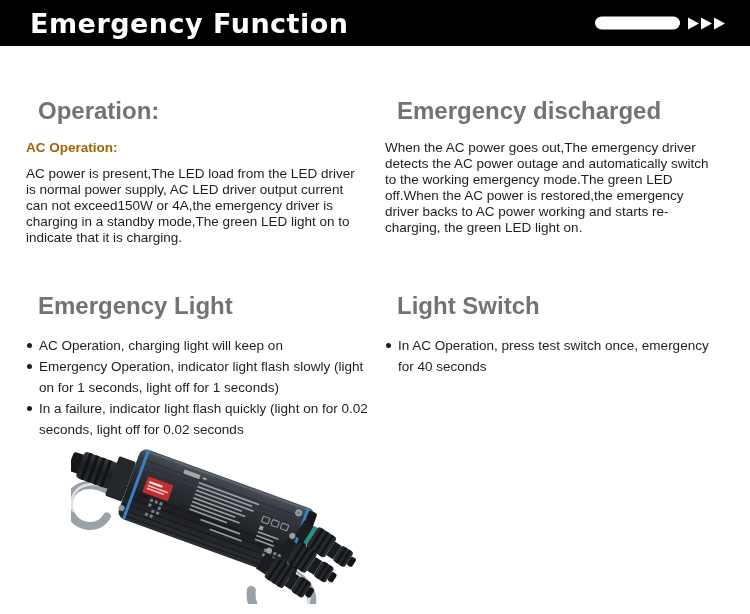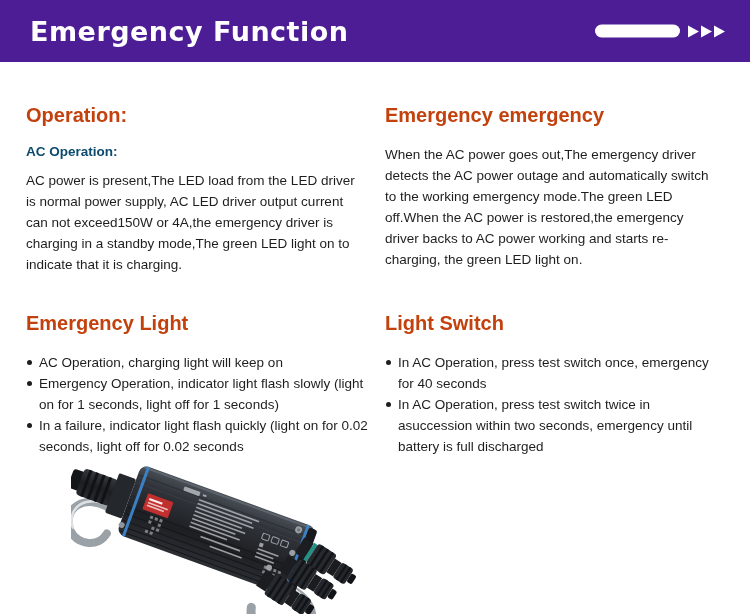--- a/index.html
+++ b/index.html
@@ -9,22 +9,22 @@
     height: 614px;
     background: #ffffff;
     overflow: hidden;
     font-family: "Liberation Sans", sans-serif;
     color: #1e1e1e;
   }
 
   
   .header {
     position: relative;
-    height: 62px;
-    background: #4c1d95;
+    height: 46px;
+    background: #000000;
     display: flex;
     align-items: center;
   }
   .header-title {
     font-family: "DejaVu Sans", sans-serif;
     font-weight: 700;
     font-size: 27px;
     color: #ffffff;
     margin-left: 30px;
     letter-spacing: 0.5px;
@@ -54,35 +54,35 @@
   }
 
   
   .content {
     display: grid;
     grid-template-columns: 342px 335px;
     column-gap: 17px;
     padding: 41px 0 0 26px;
   }
   .section-heading {
-    font-size: 20px;
+    font-size: 24px;
     font-weight: 700;
     line-height: 24px;
-    margin: 0;
-    color: #c2410c;
+    margin: 12px;
+    color: #737373;
   }
   .sub-heading {
     font-size: 13.5px;
     font-weight: 700;
     margin: 17px 0 0 0;
-    color: #0c4a6e;
+    color: #a16207;
   }
   .body-text {
     font-size: 13.5px;
-    line-height: 21px;
+    line-height: 16px;
     margin: 11px 0 0 0;
   }
   .body-text.first { margin-top: 17px; }
   .row1 { margin-bottom: 36px; }
 
   .bullet-list {
     list-style: none;
     margin: 17px 0 0 0;
     padding: 0;
     font-size: 13.5px;
@@ -125,21 +125,21 @@
 
   <div class="content">
 
     <section class="row1">
       <h2 class="section-heading">Operation:</h2>
       <h3 class="sub-heading">AC Operation:</h3>
       <p class="body-text">AC power is present,The LED load from the LED driver is normal power supply, AC LED driver output current can not exceed150W or 4A,the emergency driver is charging in a standby mode,The green LED light on to indicate that it is charging.</p>
     </section>
 
     <section class="row1">
-      <h2 class="section-heading">Emergency emergency</h2>
+      <h2 class="section-heading">Emergency discharged</h2>
       <p class="body-text first">When the AC power goes out,The emergency driver detects the AC power outage and automatically switch to the working emergency mode.The green LED off.When the AC power is restored,the emergency driver backs to AC power working and starts re-charging, the green LED light on.</p>
     </section>
 
     <section>
       <h2 class="section-heading">Emergency Light</h2>
       <ul class="bullet-list">
         <li>
           <span class="dot"></span>
           <span>AC Operation, charging light will keep on</span>
         </li>
@@ -310,21 +310,17 @@
       </div>
     </section>
 
     <section>
       <h2 class="section-heading">Light Switch</h2>
       <ul class="bullet-list">
         <li>
           <span class="dot"></span>
           <span>In AC Operation, press test switch once, emergency for 40 seconds</span>
         </li>
-        <li>
-          <span class="dot"></span>
-          <span>In AC Operation, press test switch twice in asuccession within two seconds, emergency until battery is full discharged</span>
-        </li>
       </ul>
     </section>
 
   </div>
 </div>
 
 </body></html>

